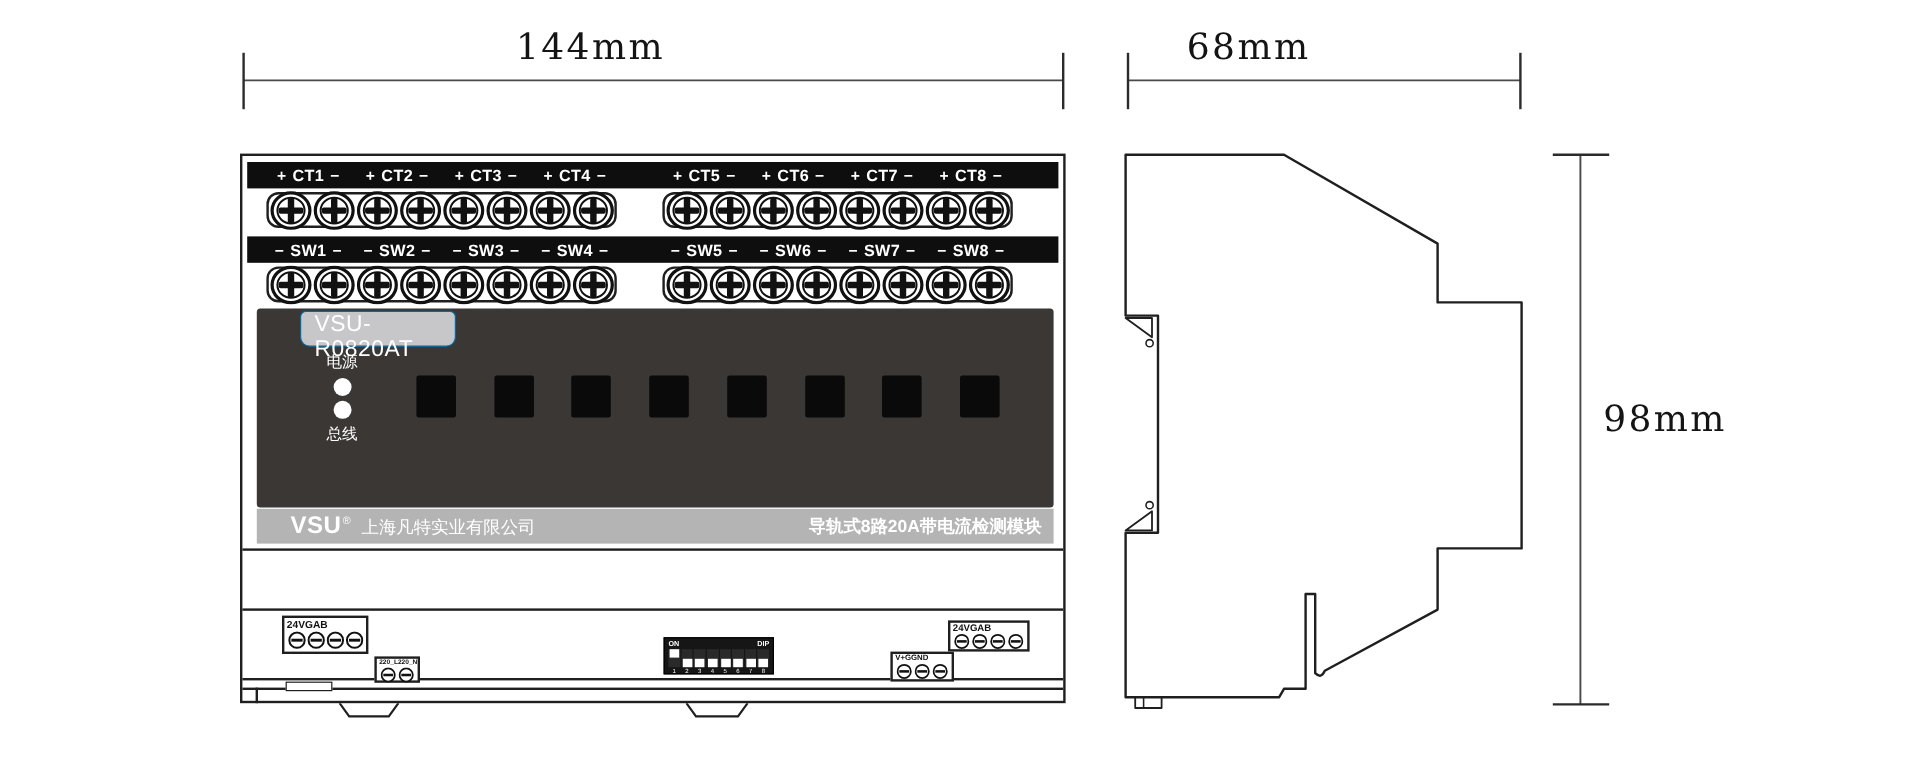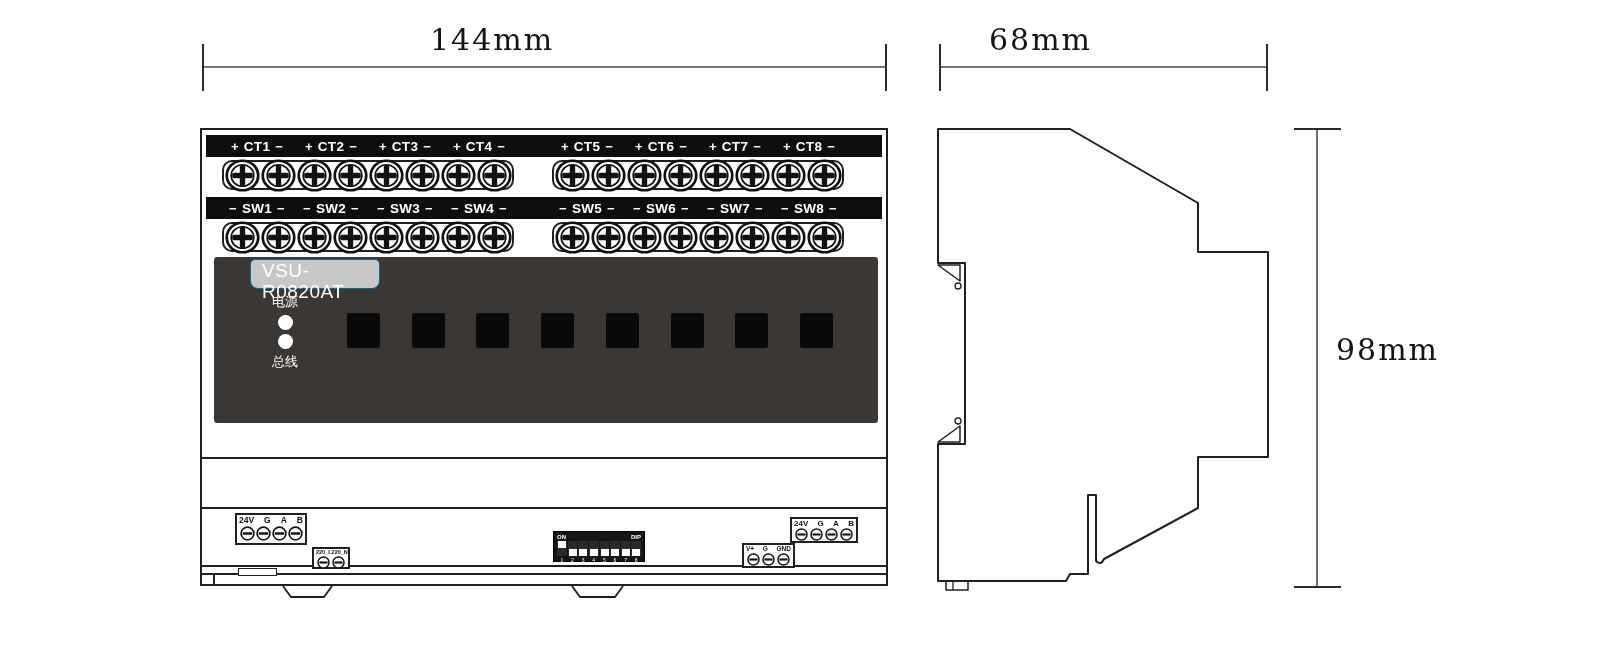--- a/index.html
+++ b/index.html
@@ -50,21 +50,21 @@
   #brand-company{font-size:14.5px;font-weight:500;margin-left:9px;}
   #brand-product{font-size:14.5px;font-weight:600;white-space:nowrap;}
 
   .hl{position:absolute;left:0;width:684px;height:0;border-top:2px solid #1f1f1f;}
   #vstep{position:absolute;left:11px;top:443px;width:0;height:13px;border-left:2px solid #1f1f1f;}
   #small-tab{position:absolute;left:36px;top:438px;width:39px;height:8px;background:#fff;
              border:1.5px solid #1f1f1f;box-sizing:border-box;}
 
   .blk{position:absolute;border:2px solid #1f1f1f;background:#fff;box-sizing:border-box;
        display:flex;flex-direction:column;justify-content:space-between;padding:1px 2px 2px;}
-  .blk-labels{display:flex;justify-content:space-between;font-weight:700;color:#111;
+  .blk-labels{display:flex;justify-content:flex-start;font-weight:700;color:#111;
               line-height:1;white-space:nowrap;}
   .blk-screws{display:flex;justify-content:space-around;align-items:center;}
   #blk-left-power{left:33px;top:383px;width:72px;height:32px;}
   #blk-left-power .blk-labels{font-size:8.5px;}
   #blk-ac{left:110px;top:417px;width:38px;height:22px;}
   #blk-ac .blk-labels{font-size:5.5px;}
   #blk-aux{left:540px;top:413px;width:53px;height:25px;}
   #blk-aux .blk-labels{font-size:6.5px;}
   #blk-right-power{left:588px;top:387px;width:68px;height:26px;}
   #blk-right-power .blk-labels{font-size:8px;}
@@ -437,20 +437,28 @@
         <div class="sq"></div>
         <div class="sq"></div>
         <div class="sq"></div>
         <div class="sq"></div>
         <div class="sq"></div>
         <div class="sq"></div>
         <div class="sq"></div>
       </div>
   </div>
 
+  <div id="brandbar">
+    <span id="brand-left">
+      <span id="brand-logo">VSU</span>
+      <span id="brand-reg">®</span>
+      <span id="brand-company">上海凡特实业有限公司</span>
+    </span>
+    <span id="brand-product">导轨式8路20A带电流检测模块</span>
+  </div>
 
   <div class="hl" style="top:327px;"></div>
   <div class="hl" style="top:377px;"></div>
   <div class="hl" style="top:435px;"></div>
   <div class="hl" style="top:443px;"></div>
   <div id="vstep"></div>
   <div id="small-tab"></div>
 
   <div class="blk" id="blk-left-power">
       <div class="blk-labels">

